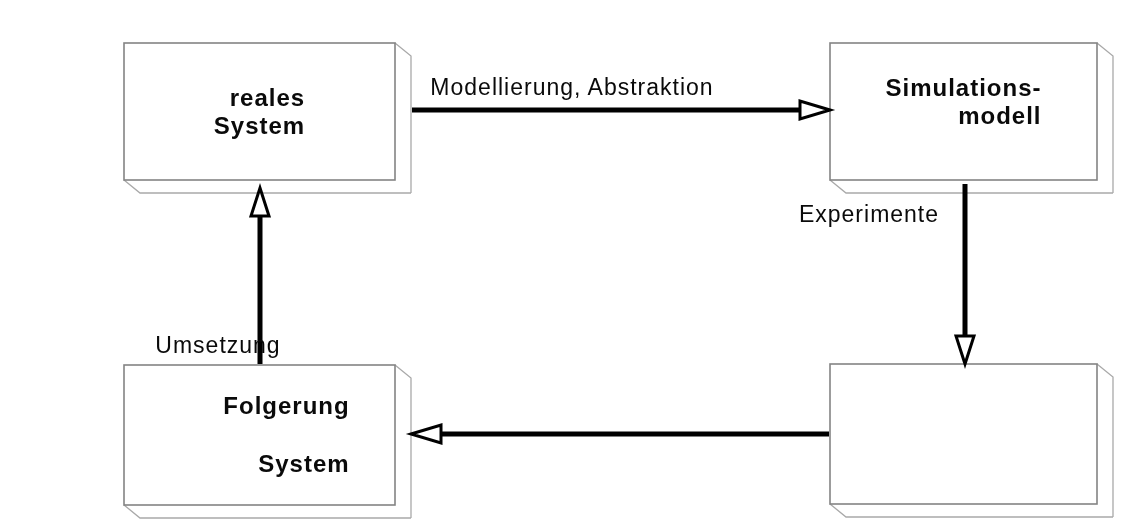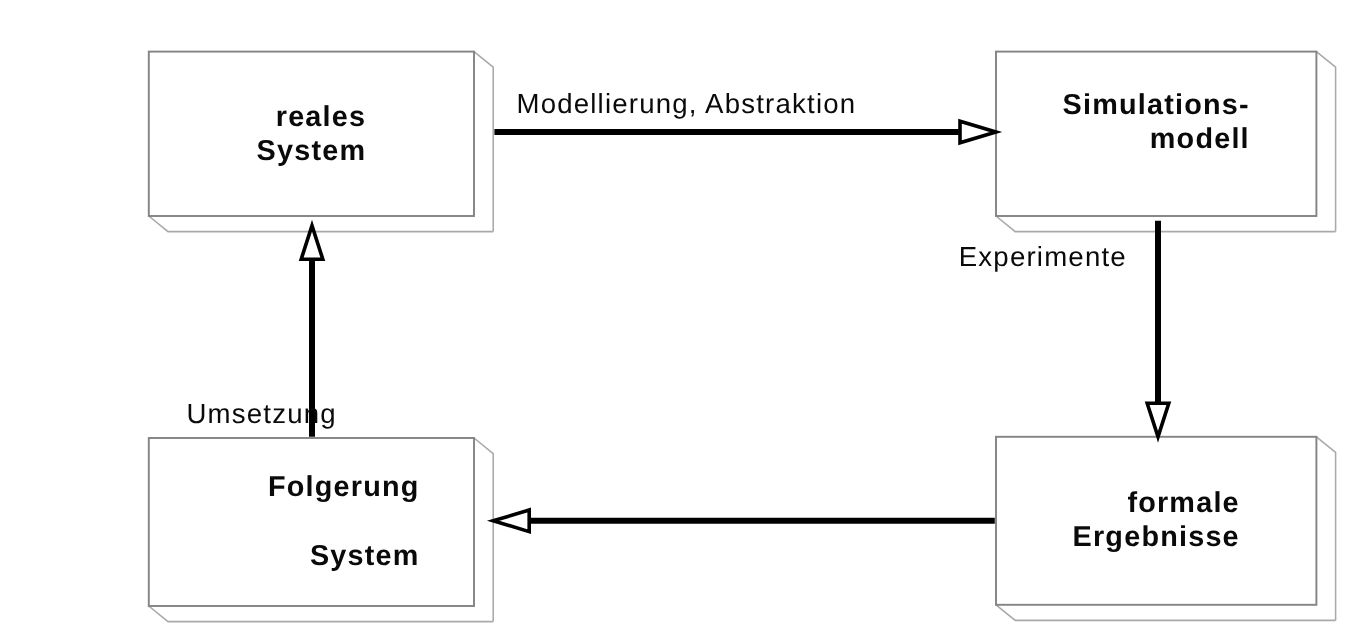--- a/index.html
+++ b/index.html
@@ -103,22 +103,20 @@
       <polygon points="260,188 251,216 269,216" fill="#ffffff" stroke="#000000" stroke-width="3"></polygon>
     </g>
   </svg>
 
   <div class="node-label" id="lbl-reales">reales
 System</div>
 
   <div class="node-label" id="lbl-simulation">Simulations-
 modell</div>
 
-  <div class="node-label" id="lbl-formale">formale
-Ergebnisse</div>
 
   <div class="node-label wide-gap" id="lbl-folgerung">Folgerung
 System</div>
 
   <div class="edge-label" id="lbl-experimente">Experimente</div>
 
   <div class="edge-label" id="lbl-modellierung">Modellierung, Abstraktion</div>
 
   <div class="edge-label" id="lbl-umsetzung">Umsetzung</div>
 

